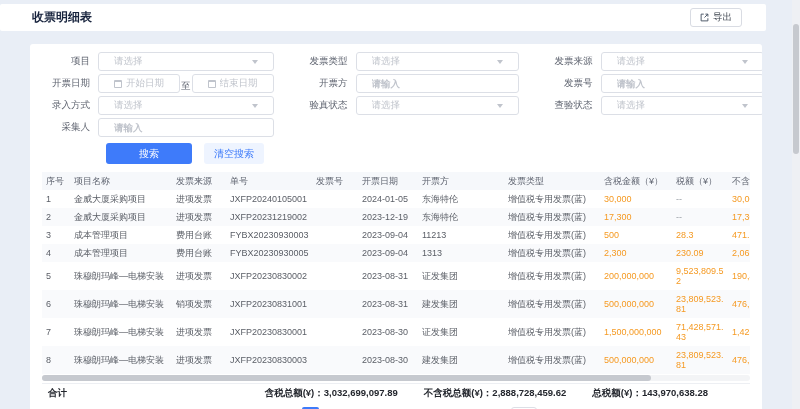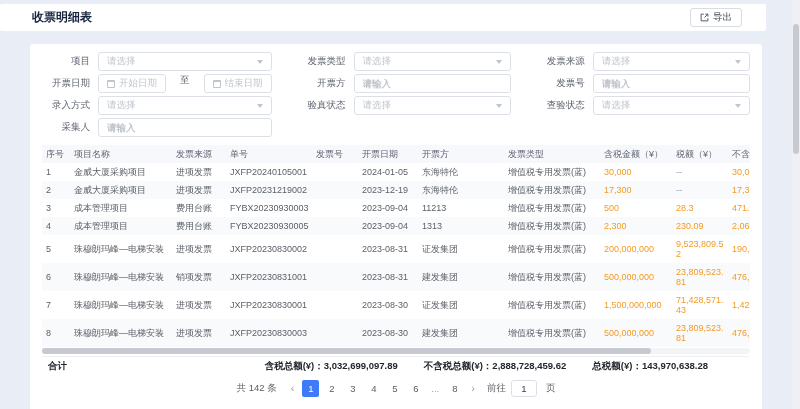--- a/index.html
+++ b/index.html
@@ -40,32 +40,32 @@
     display: grid; grid-template-columns: 1fr 1fr 1fr;
     column-gap: 26px; row-gap: 3px;
   }
   .field { display: flex; align-items: center; height: 19px; }
   .field-label {
     width: 56px; flex-shrink: 0; text-align: right; padding-right: 8px;
     color: #5f6470; font-size: 9.5px;
   }
   .control {
     flex: 1; height: 19px; border: 1px solid #dcdfe6; border-radius: 3px;
-    background: #fff; display: flex; align-items: center; padding: 0 8px;
+    background: #fff; display: flex; align-items: center; padding: 0 15px;
     font-size: 9.5px; color: #3c434d; min-width: 0;
   }
   .control .ph { color: #c0c4cc; white-space: nowrap; overflow: hidden; }
   input.control { font-family: inherit; outline: none; font-weight: bold; }
   input.control::placeholder { color: #c0c4cc; }
   .chevron {
     margin-left: auto; width: 0; height: 0; flex-shrink: 0;
     border-left: 3.5px solid transparent; border-right: 3.5px solid transparent;
     border-top: 4px solid #c0c4cc;
   }
-  .date-range { flex: 1; display: flex; align-items: flex-start; gap: 14px; min-width: 0; }
+  .date-range { flex: 1; display: flex; align-items: flex-end; gap: 1px; min-width: 0; }
   .date-sep { color: #5f6470; font-size: 9.5px; flex-shrink: 0; }
   .cal-icon {
     width: 8px; height: 8px; margin-right: 4px; flex-shrink: 0;
     border: 1px solid #c0c4cc; border-top: 2.5px solid #c0c4cc; border-radius: 1px;
   }
   .btn-row { margin: 6px 0 0 64px; display: flex; gap: 12px; align-items: center; }
   .btn-search {
     width: 86px; height: 21px; background: var(--accent); color: #fff;
     border: none; border-radius: 3px; font-size: 10px; cursor: pointer; font-family: inherit;
   }
@@ -206,20 +206,24 @@
         <span class="chevron"></span>
       </div>
     </div>
 
     <div class="field">
       <span class="field-label">采集人</span>
       <input class="control" placeholder="请输入" style="">
     </div>
   </div>
 
+  <div class="btn-row">
+    <button class="btn-search">搜索</button>
+    <button class="btn-clear">清空搜索</button>
+  </div>
 
   <div class="table-wrap">
     <table>
       <colgroup>
         <col style="width:28px">
           <col style="width:102px">
           <col style="width:54px">
           <col style="width:86px">
         <col style="width:46px">
           <col style="width:60px">

